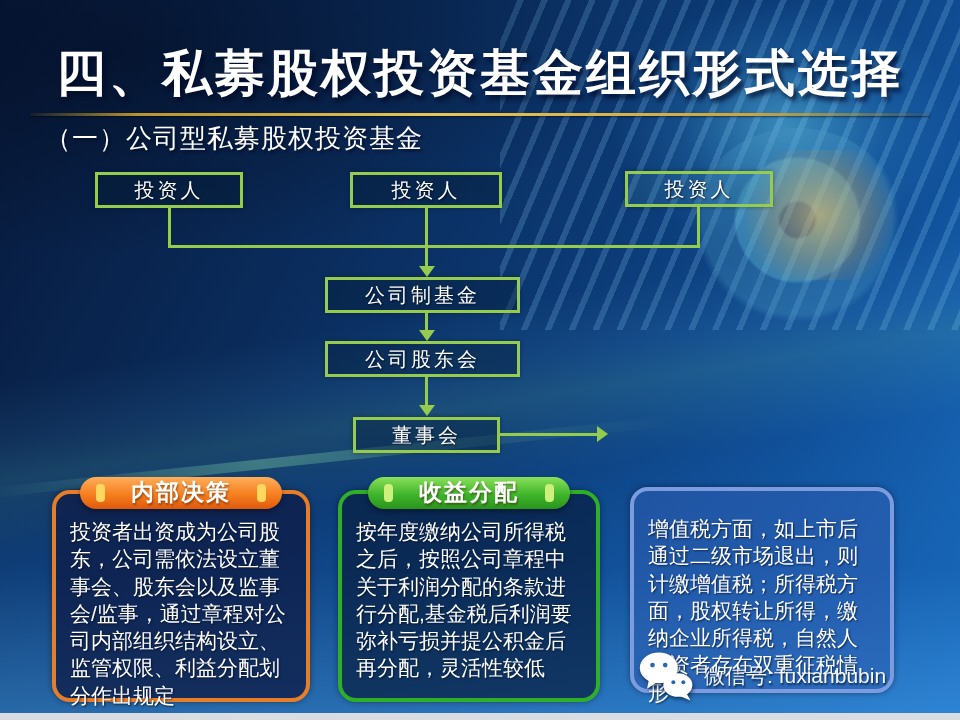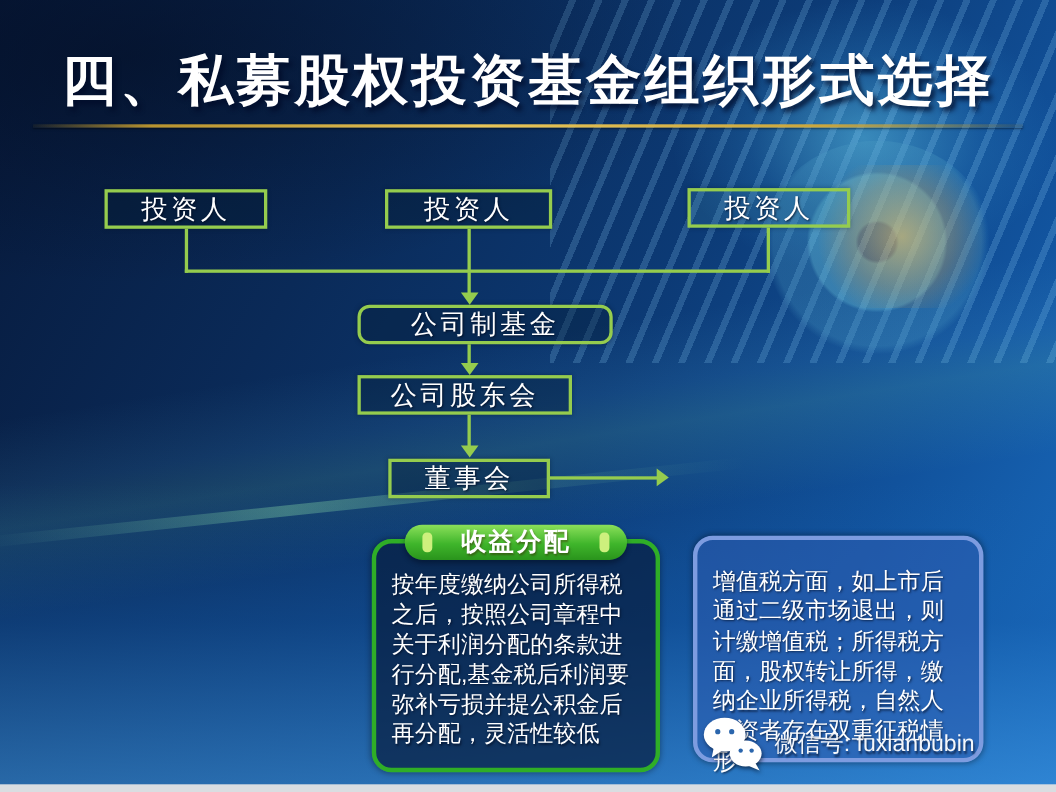--- a/index.html
+++ b/index.html
@@ -33,21 +33,21 @@
     font-size:50px; font-weight:bold; letter-spacing:3px; color:#ffffff;
     text-shadow:3px 4px 5px rgba(0,10,40,0.85); }
   .divider { position:absolute; left:30px; top:113px; width:900px; height:3px;
     background:linear-gradient(90deg, rgba(90,70,10,0.15), #b8932f 12%, #e8c558 45%, #caa63d 80%, rgba(90,70,10,0.15));
     box-shadow:0 1px 2px rgba(0,0,0,0.5); }
   .subtitle { position:absolute; left:45px; top:121px; font-size:26px; color:#ffffff;
     text-shadow:2px 2px 3px rgba(0,10,40,0.8); letter-spacing:1px; }
 
   
   .fbox { position:absolute; height:36px; border:3px solid #95cc4e; background:rgba(6,28,52,0.38);
-    color:#ffffff; font-size:24px; letter-spacing:3px; text-align:center; line-height:31px;
+    color:#ffffff; font-size:20px; letter-spacing:3px; text-align:center; line-height:31px;
     text-shadow:1px 1px 2px rgba(0,10,30,0.8); box-shadow:0 0 4px rgba(0,20,40,0.4); }
   .fbox.bright { background:rgba(70,150,170,0.18); }
   .conn { position:absolute; background:#95cc4e; }
   .arrow-down { position:absolute; width:0; height:0; border-left:8px solid transparent;
     border-right:8px solid transparent; border-top:11px solid #95cc4e; }
   .arrow-right { position:absolute; width:0; height:0; border-top:8px solid transparent;
     border-bottom:8px solid transparent; border-left:11px solid #95cc4e; }
 
   
   .callout { position:absolute; border-radius:18px; }
@@ -89,41 +89,50 @@
   <div class="bg bg-topright"></div>
   <div class="bg bg-disc"></div>
   <div class="bg bg-goldglow"></div>
   <div class="bg bg-diag"></div>
   <div class="bg bg-greenstreak"></div>
   <div class="bg bg-bottom"></div>
   <div class="bg bg-vignette"></div>
 
   <div class="title">四、私募股权投资基金组织形式选择</div>
   <div class="divider"></div>
+  <div class="subtitle">（一）公司型私募股权投资基金</div>
 
   <div class="fbox" style="left:95px; top:172px; width:148px;">投资人</div>
   <div class="fbox" style="left:350px; top:172px; width:152px;">投资人</div>
   <div class="fbox bright" style="left:625px; top:171px; width:148px;">投资人</div>
-  <div class="fbox" style="left:325px; top:277px; width:232px;border-radius:11px;">公司制基金</div>
+  <div class="fbox" style="left:325px; top:277px; width:195px;">公司制基金</div>
   <div class="fbox" style="left:325px; top:341px; width:195px;">公司股东会</div>
   <div class="fbox" style="left:353px; top:417px; width:147px;">董事会</div>
 
   <div class="conn" style="left:168px; top:208px; width:3px; height:40px;"></div>
   <div class="conn" style="left:425px; top:208px; width:3px; height:40px;"></div>
   <div class="conn" style="left:697px; top:207px; width:3px; height:41px;"></div>
   <div class="conn" style="left:168px; top:245px; width:532px; height:3px;"></div>
   <div class="conn" style="left:425px; top:248px; width:3px; height:20px;"></div>
   <div class="arrow-down" style="left:419px; top:266px;"></div>
   <div class="conn" style="left:425px; top:313px; width:3px; height:18px;"></div>
   <div class="arrow-down" style="left:419px; top:330px;"></div>
   <div class="conn" style="left:425px; top:377px; width:3px; height:29px;"></div>
   <div class="arrow-down" style="left:419px; top:405px;"></div>
   <div class="conn" style="left:500px; top:433px; width:98px; height:3px;"></div>
   <div class="arrow-right" style="left:597px; top:426px;"></div>
 
+  <div class="callout callout-orange">
+    <div class="pill">
+      <span class="clasp clasp-l"></span>
+      <span>内部决策</span>
+      <span class="clasp clasp-r"></span>
+    </div>
+    <div class="body">投资者出资成为公司股东，公司需依法设立董事会、股东会以及监事会/监事，通过章程对公司内部组织结构设立、监管权限、利益分配划分作出规定</div>
+  </div>
 
   <div class="callout callout-green">
     <div class="pill">
       <span class="clasp clasp-l"></span>
       <span>收益分配</span>
       <span class="clasp clasp-r"></span>
     </div>
     <div class="body">按年度缴纳公司所得税之后，按照公司章程中关于利润分配的条款进行分配,基金税后利润要弥补亏损并提公积金后再分配，灵活性较低</div>
   </div>
 

